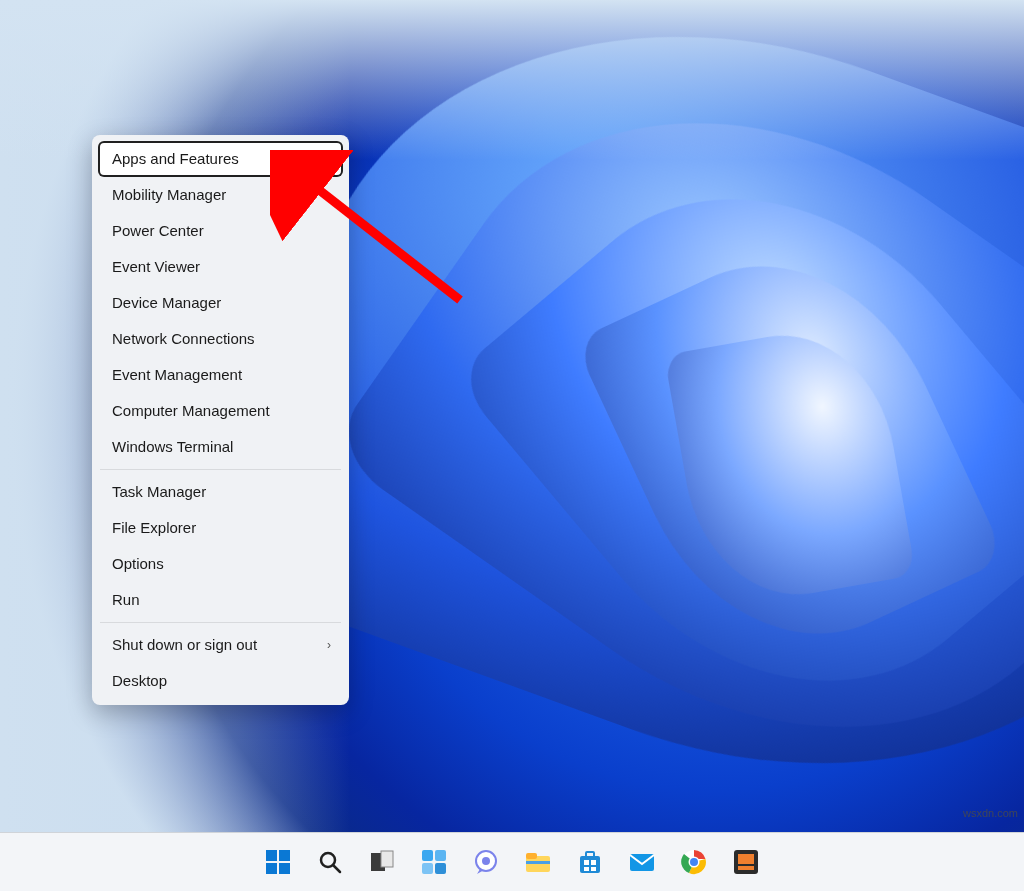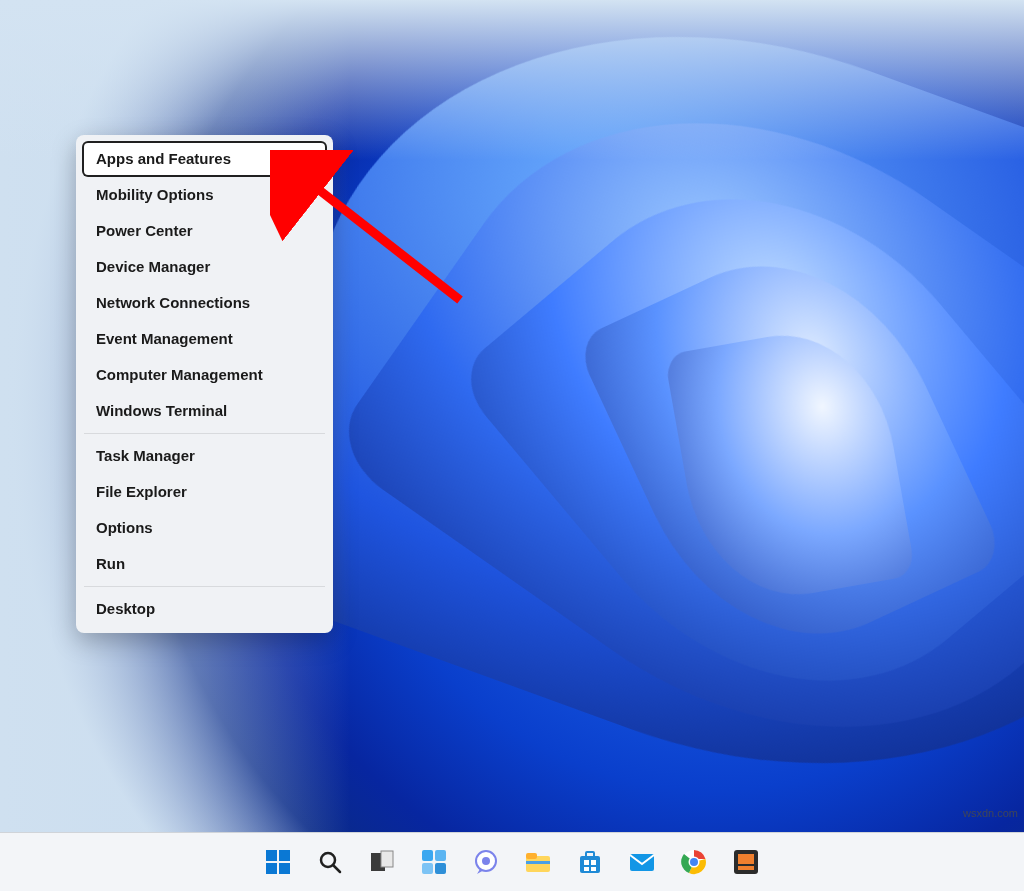--- a/index.html
+++ b/index.html
@@ -36,30 +36,29 @@
     background: linear-gradient(90deg, #cfe0f0 0%, rgba(207,224,240,0) 100%);
   }
   .fade-top {
     position:absolute; left:0; top:0; width:1024px; height:160px;
     background: linear-gradient(180deg, #d3e3f2 0%, rgba(211,227,242,0) 100%);
   }
 
   
   .context-menu {
     position: absolute;
-    left: 76px;
+    left: 92px;
     top: 135px;
     width: 245px;
     background: #f0f2f5;
     border-radius: 8px;
     padding: 6px;
     box-shadow: 0 8px 24px rgba(0,0,0,0.25);
     font-size: 15px;
     color: #1a1a1a;
-    font-weight: bold;
   }
   .menu-item {
     padding: 9px 12px 9px 14px;
     border-radius: 4px;
     display: flex;
     align-items: center;
     justify-content: space-between;
     cursor: default;
     line-height: 1.2;
   }
@@ -134,26 +133,29 @@
   <div class="petal p5"></div>
   <div class="fade-left"></div>
   <div class="fade-top"></div>
 </div>
 
 <div class="context-menu" id="context-menu">
     <div class="menu-item highlight">
       <span>Apps and Features</span>
     </div>
     <div class="menu-item">
-      <span>Mobility Options</span>
+      <span>Mobility Manager</span>
     </div>
     <div class="menu-item">
       <span>Power Center</span>
     </div>
     <div class="menu-item">
+      <span>Event Viewer</span>
+    </div>
+    <div class="menu-item">
       <span>Device Manager</span>
     </div>
     <div class="menu-item">
       <span>Network Connections</span>
     </div>
     <div class="menu-item">
       <span>Event Management</span>
     </div>
     <div class="menu-item">
       <span>Computer Management</span>
@@ -168,20 +170,24 @@
     <div class="menu-item">
       <span>File Explorer</span>
     </div>
     <div class="menu-item">
       <span>Options</span>
     </div>
     <div class="menu-item">
       <span>Run</span>
     </div>
     <div class="menu-sep"></div>
+    <div class="menu-item">
+      <span>Shut down or sign out</span>
+      <span class="chevron">›</span>
+    </div>
     <div class="menu-item">
       <span>Desktop</span>
     </div>
   </div>
 
 <svg class="arrow-svg" viewBox="0 0 220 170">
   <defs>
     <marker id="ah" markerWidth="14" markerHeight="14" refX="3" refY="7" orient="auto">
       <polygon points="0,0 14,7 0,14" fill="#ff0000"></polygon>
     </marker>

